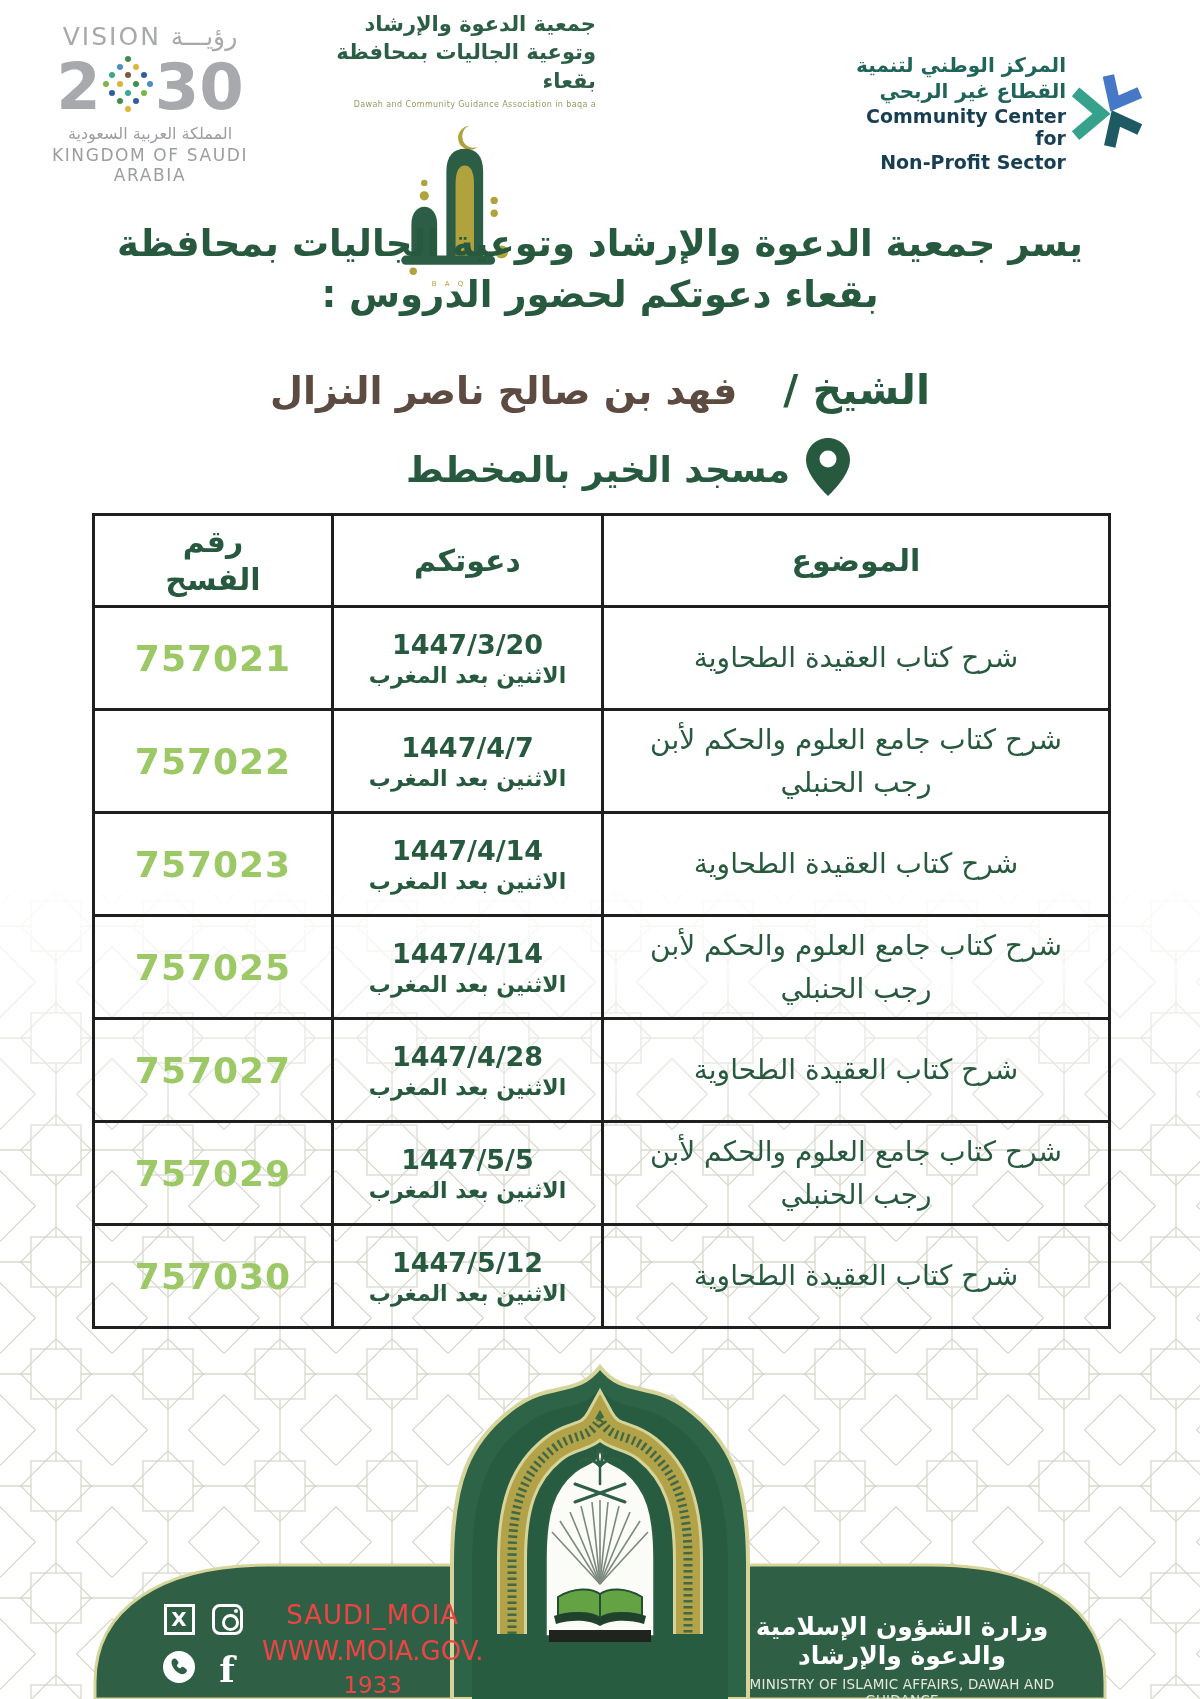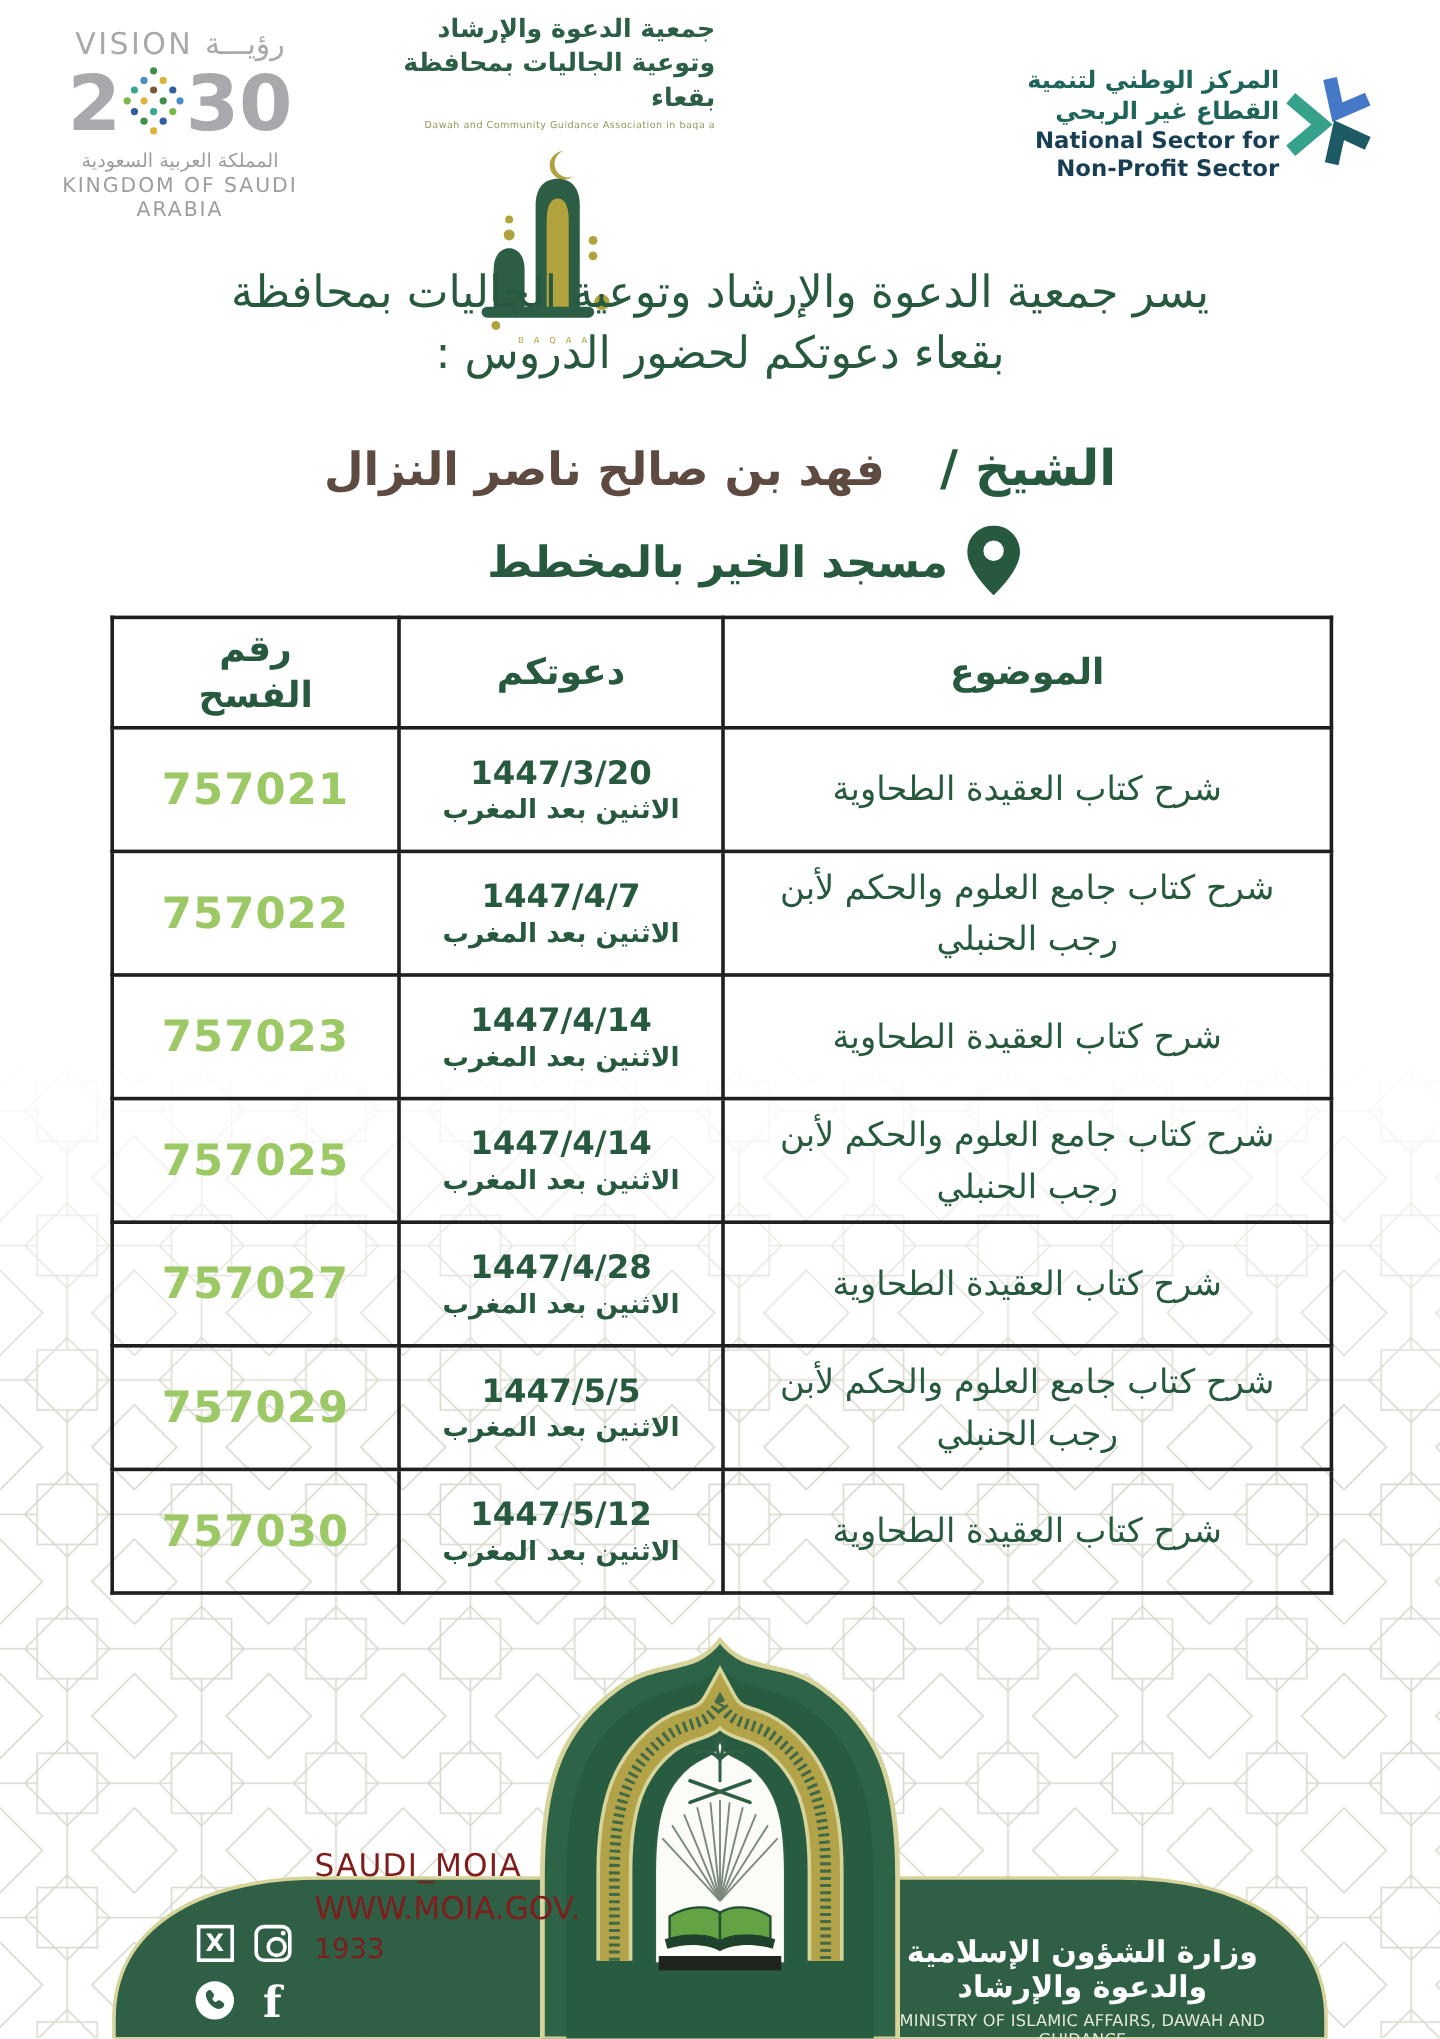--- a/index.html
+++ b/index.html
@@ -35,21 +35,21 @@
   .assoc-mark{text-align:center;}
   .assoc-caption{font-size:7px;letter-spacing:3px;color:var(--olive);margin-top:1px;}
 
   .ncnp-logo{position:absolute;left:838px;top:52px;display:flex;align-items:center;}
   .ncnp-text{width:228px;text-align:right;}
   .ncnp-ar{font-size:20px;font-weight:700;color:#20655a;line-height:1.3;direction:rtl;}
   .ncnp-en{font-size:19px;font-weight:700;color:var(--ncnp-text);line-height:1.15;margin-top:2px;}
 
   
   .announce{position:absolute;top:218px;left:0;width:1200px;text-align:center;direction:rtl;
-    color:var(--dark-green);font-size:37px;font-weight:400;line-height:1.38;}
+    color:var(--dark-green);font-size:37px;font-weight:700;line-height:1.38;}
   .sheikh-line{position:absolute;top:366px;left:0;width:1200px;display:flex;justify-content:center;
     align-items:baseline;direction:rtl;gap:46px;}
   .sheikh-label{font-size:41px;font-weight:700;color:var(--dark-green);}
   .sheikh-name{font-size:38px;font-weight:700;color:var(--brown);}
   .loc-line{position:absolute;top:438px;left:0;width:1200px;display:flex;justify-content:center;
     align-items:center;direction:rtl;gap:16px;transform:translateX(28px);}
   .loc-text{font-size:36px;font-weight:700;color:var(--dark-green);}
 
   
   .sched{position:absolute;top:513px;left:92px;width:1016px;border-collapse:collapse;direction:rtl;
@@ -67,21 +67,21 @@
   
   .footer-art{position:absolute;left:0;top:1360px;width:1200px;height:339px;}
   .social{position:absolute;left:160px;top:1597px;display:grid;grid-template-columns:38px 38px;
     grid-auto-rows:44px;gap:6px 10px;align-items:center;justify-items:center;}
   .icon-x{width:31px;height:31px;border:3px solid #fff;display:flex;align-items:center;justify-content:center;
     color:#fff;font-weight:700;font-size:20px;}
   .icon-ig{width:31px;height:31px;border:3px solid #fff;border-radius:8px;position:relative;}
   .icon-ig::before{content:"";position:absolute;left:7px;top:7px;width:11px;height:11px;border:3px solid #fff;border-radius:50%;}
   .icon-ig::after{content:"";position:absolute;right:2px;top:2px;width:4px;height:4px;background:#fff;border-radius:50%;}
   .icon-fb{color:#fff;font-size:36px;font-weight:700;font-family:"DejaVu Serif",serif;line-height:1;}
-  .contact{position:absolute;left:262px;top:1540px;color:#7f1d1d;}
+  .contact{position:absolute;left:262px;top:1600px;color:#ef4444;text-align:center;}
   .contact .l1{font-size:26px;letter-spacing:1px;}
   .contact .l2{font-size:26px;margin-top:6px;}
   .contact .l3{font-size:23px;margin-top:6px;}
   .ministry{position:absolute;left:726px;top:1612px;width:352px;text-align:center;color:#fff;}
   .ministry .ar{font-size:25px;font-weight:700;direction:rtl;}
   .ministry .en{font-size:13.5px;color:#e6e9da;margin-top:6px;letter-spacing:.2px;}
 </style>
 </head>
 <body>
 
@@ -161,21 +161,21 @@
           <circle cx="22" cy="161" r="4" fill="#b0a23c"></circle>
         </svg>
         <div class="assoc-caption">B A Q A A</div>
       </div>
     </div>
 
     <div class="ncnp-logo">
       <div class="ncnp-text">
         <div class="ncnp-ar">المركز الوطني لتنمية</div>
         <div class="ncnp-ar">القطاع غير الربحي</div>
-        <div class="ncnp-en">National Sector for</div>
+        <div class="ncnp-en">Community Center for</div>
         <div class="ncnp-en">Non-Profit Sector</div>
       </div>
       <div>
         <svg width="82" height="98" viewBox="0 0 120 112">
           <polyline points="14,28 52,60 14,92" fill="none" stroke="#36a28b" stroke-width="17"></polyline>
           <polyline points="62,4 71,45 108,29" fill="none" stroke="#4678c8" stroke-width="17"></polyline>
           <polyline points="64,108 73,67 108,83" fill="none" stroke="#1e5a64" stroke-width="17"></polyline>
         </svg>
       </div>
     </div>

